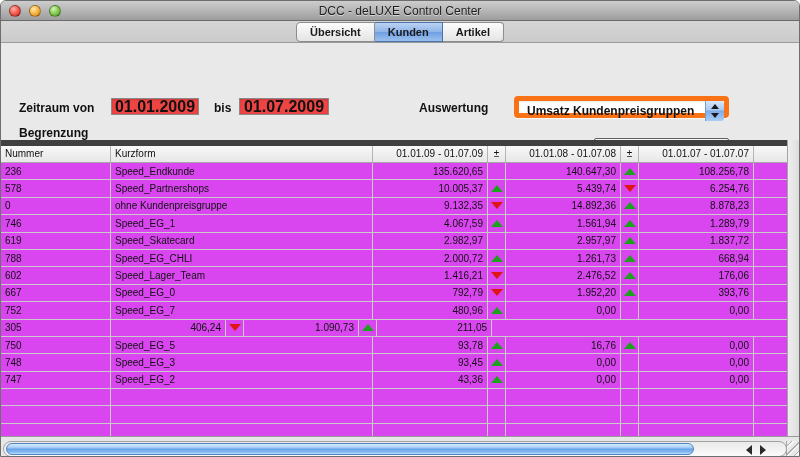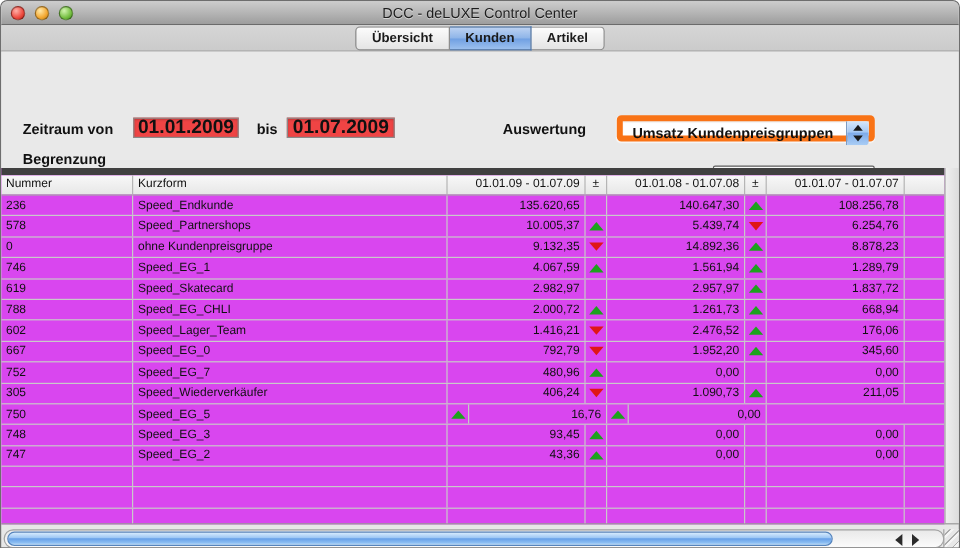--- a/index.html
+++ b/index.html
@@ -283,52 +283,52 @@
           <div class="tcell c-num">667</div>
           <div class="tcell c-kurz">Speed_EG_0</div>
           <div class="tcell c-val">792,79</div>
           <div class="tcell c-delta">
             <span class="arr-down"></span>
           </div>
           <div class="tcell c-val">1.952,20</div>
           <div class="tcell c-delta">
             <span class="arr-up"></span>
           </div>
-          <div class="tcell c-val">345,60</div>
+          <div class="tcell c-val">393,76</div>
           <div class="tcell c-fill"></div>
         </div>
         <div class="trow">
           <div class="tcell c-num">752</div>
           <div class="tcell c-kurz">Speed_EG_7</div>
           <div class="tcell c-val">480,96</div>
           <div class="tcell c-delta">
             <span class="arr-up"></span>
           </div>
           <div class="tcell c-val">0,00</div>
           <div class="tcell c-delta"></div>
           <div class="tcell c-val">0,00</div>
           <div class="tcell c-fill"></div>
         </div>
         <div class="trow">
           <div class="tcell c-num">305</div>
-          <div class="tcell c-kurz">Speed_Wiederverkäufer</div>
           <div class="tcell c-val">406,24</div>
           <div class="tcell c-delta">
             <span class="arr-down"></span>
           </div>
           <div class="tcell c-val">1.090,73</div>
           <div class="tcell c-delta">
             <span class="arr-up"></span>
           </div>
           <div class="tcell c-val">211,05</div>
           <div class="tcell c-fill"></div>
         </div>
         <div class="trow">
           <div class="tcell c-num">750</div>
           <div class="tcell c-kurz">Speed_EG_5</div>
+          <div class="tcell c-val">93,78</div>
           <div class="tcell c-delta">
             <span class="arr-up"></span>
           </div>
           <div class="tcell c-val">16,76</div>
           <div class="tcell c-delta">
             <span class="arr-up"></span>
           </div>
           <div class="tcell c-val">0,00</div>
           <div class="tcell c-fill"></div>
         </div>

